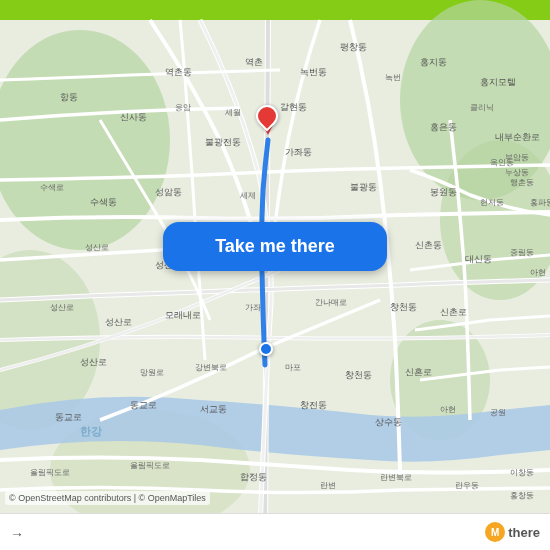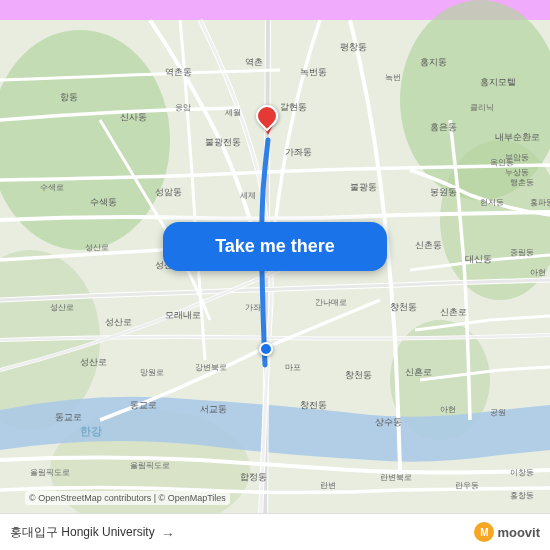--- a/index.html
+++ b/index.html
@@ -10,21 +10,21 @@
       overflow: hidden;
       font-family: 'Arial', sans-serif;
       position: relative;
     }
 
     #map-container {
       width: 550px;
       height: 550px;
       position: relative;
       overflow: hidden;
-      background: #f0abfc;
+      background: #84cc16;
     }
 
     
     #map-svg {
       position: absolute;
       top: 0;
       left: 0;
       width: 100%;
       height: 100%;
     }
@@ -117,21 +117,20 @@
     #copyright-text {
       position: absolute;
       bottom: 45px;
       left: 5px;
       font-size: 9px;
       color: #555;
       background: rgba(255,255,255,0.7);
       padding: 2px 4px;
       border-radius: 3px;
       z-index: 9;
-      margin-left: 20px;
     }
 
     
     .pin-red {
       position: absolute;
       width: 20px;
       height: 28px;
       z-index: 8;
     }
 
@@ -310,23 +309,22 @@
 
   <div class="dot-blue" style="top: 342px; left: 259px;"></div>
 
   <button id="take-me-there-btn">Take me there</button>
 
   <div id="copyright-text">© OpenStreetMap contributors | © OpenMapTiles</div>
 
   <div id="bottom-bar">
     <div id="bottom-bar-content">
       <div id="route-info">
-        <span id="origin">홍대입구 Hongik University</span>
         <span id="arrow-icon">→</span>
       </div>
       <div id="moovit-logo">
         <div id="moovit-logo-circle">M</div>
-        <span>moovit</span>
+        <span>there</span>
       </div>
     </div>
   </div>
 
 </div>
 
 </body></html>

